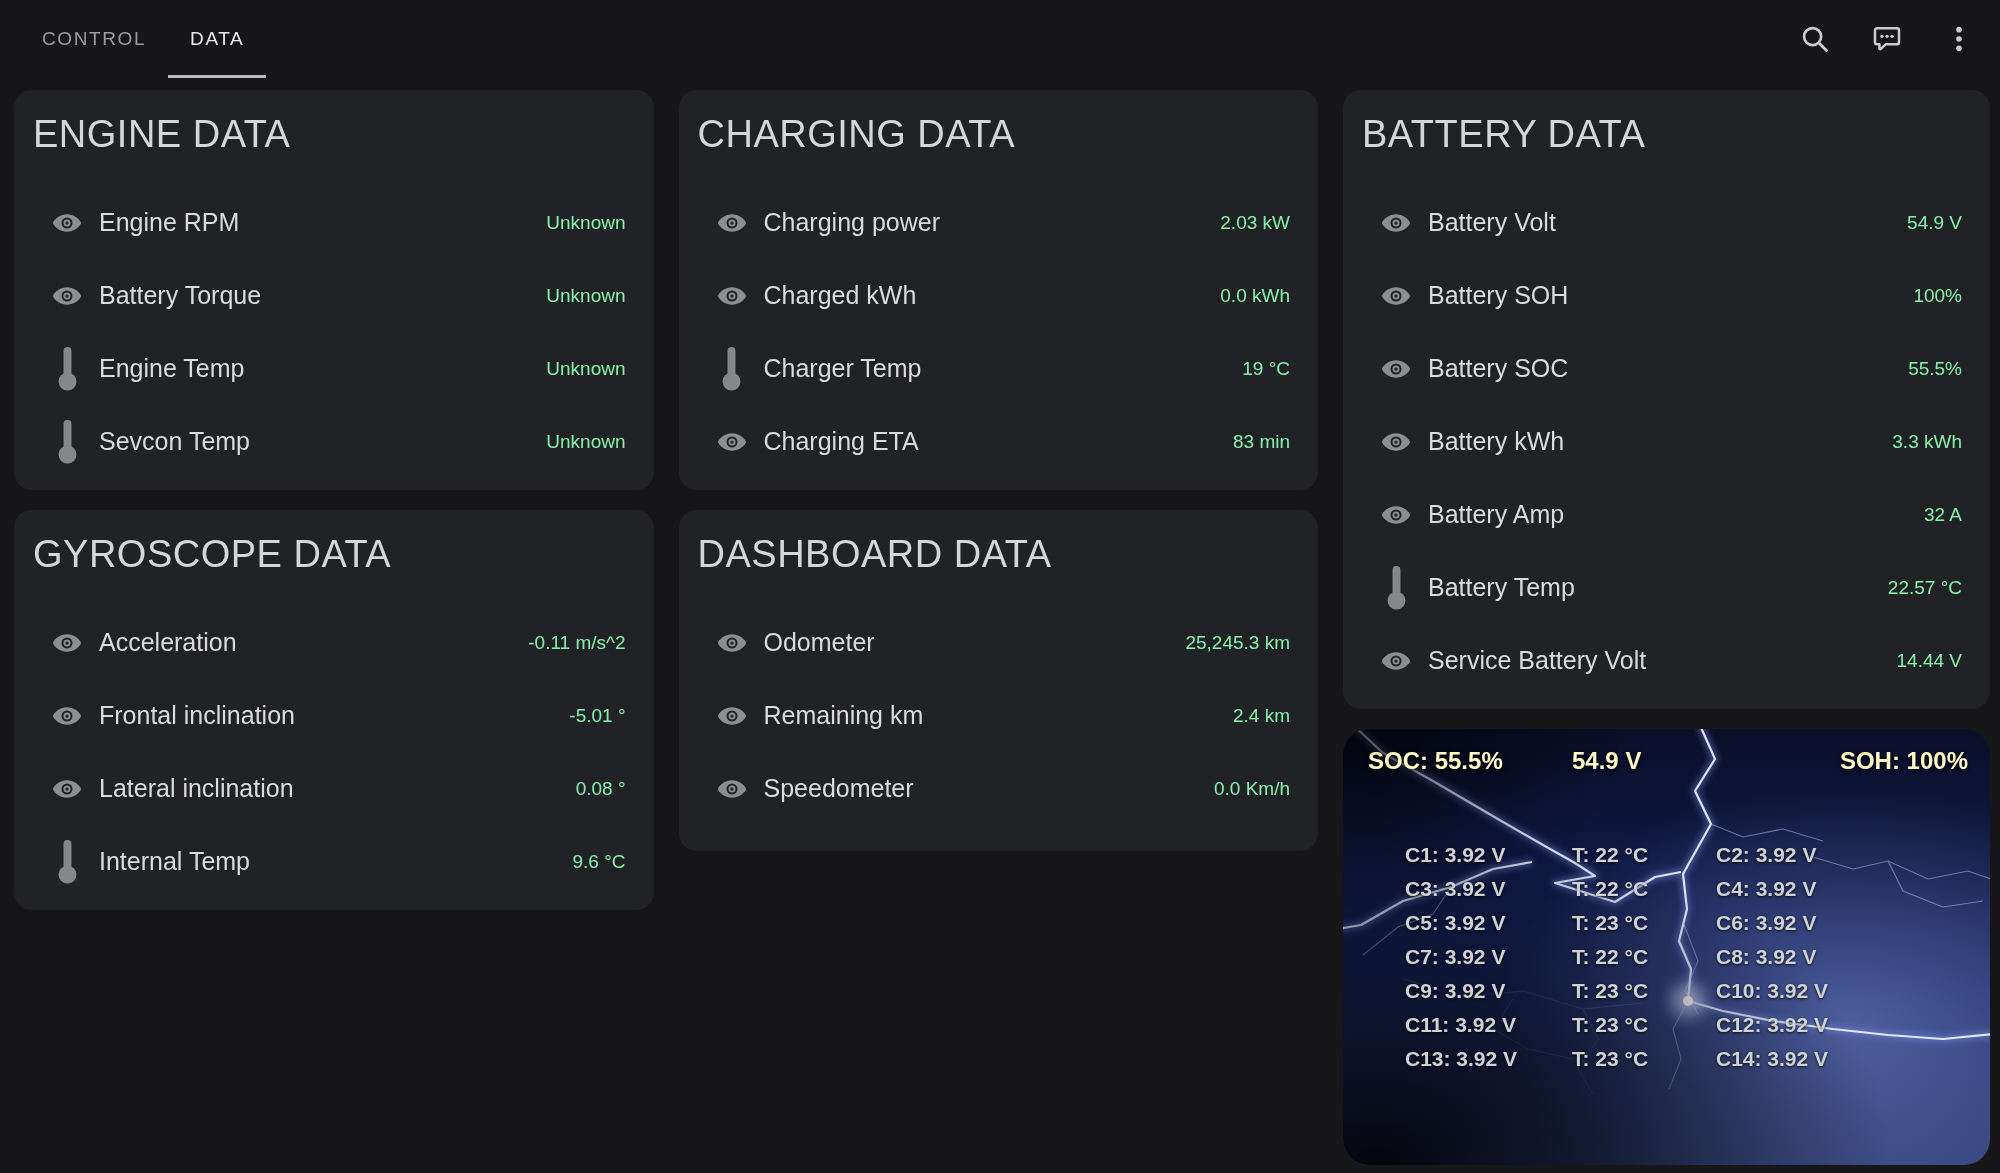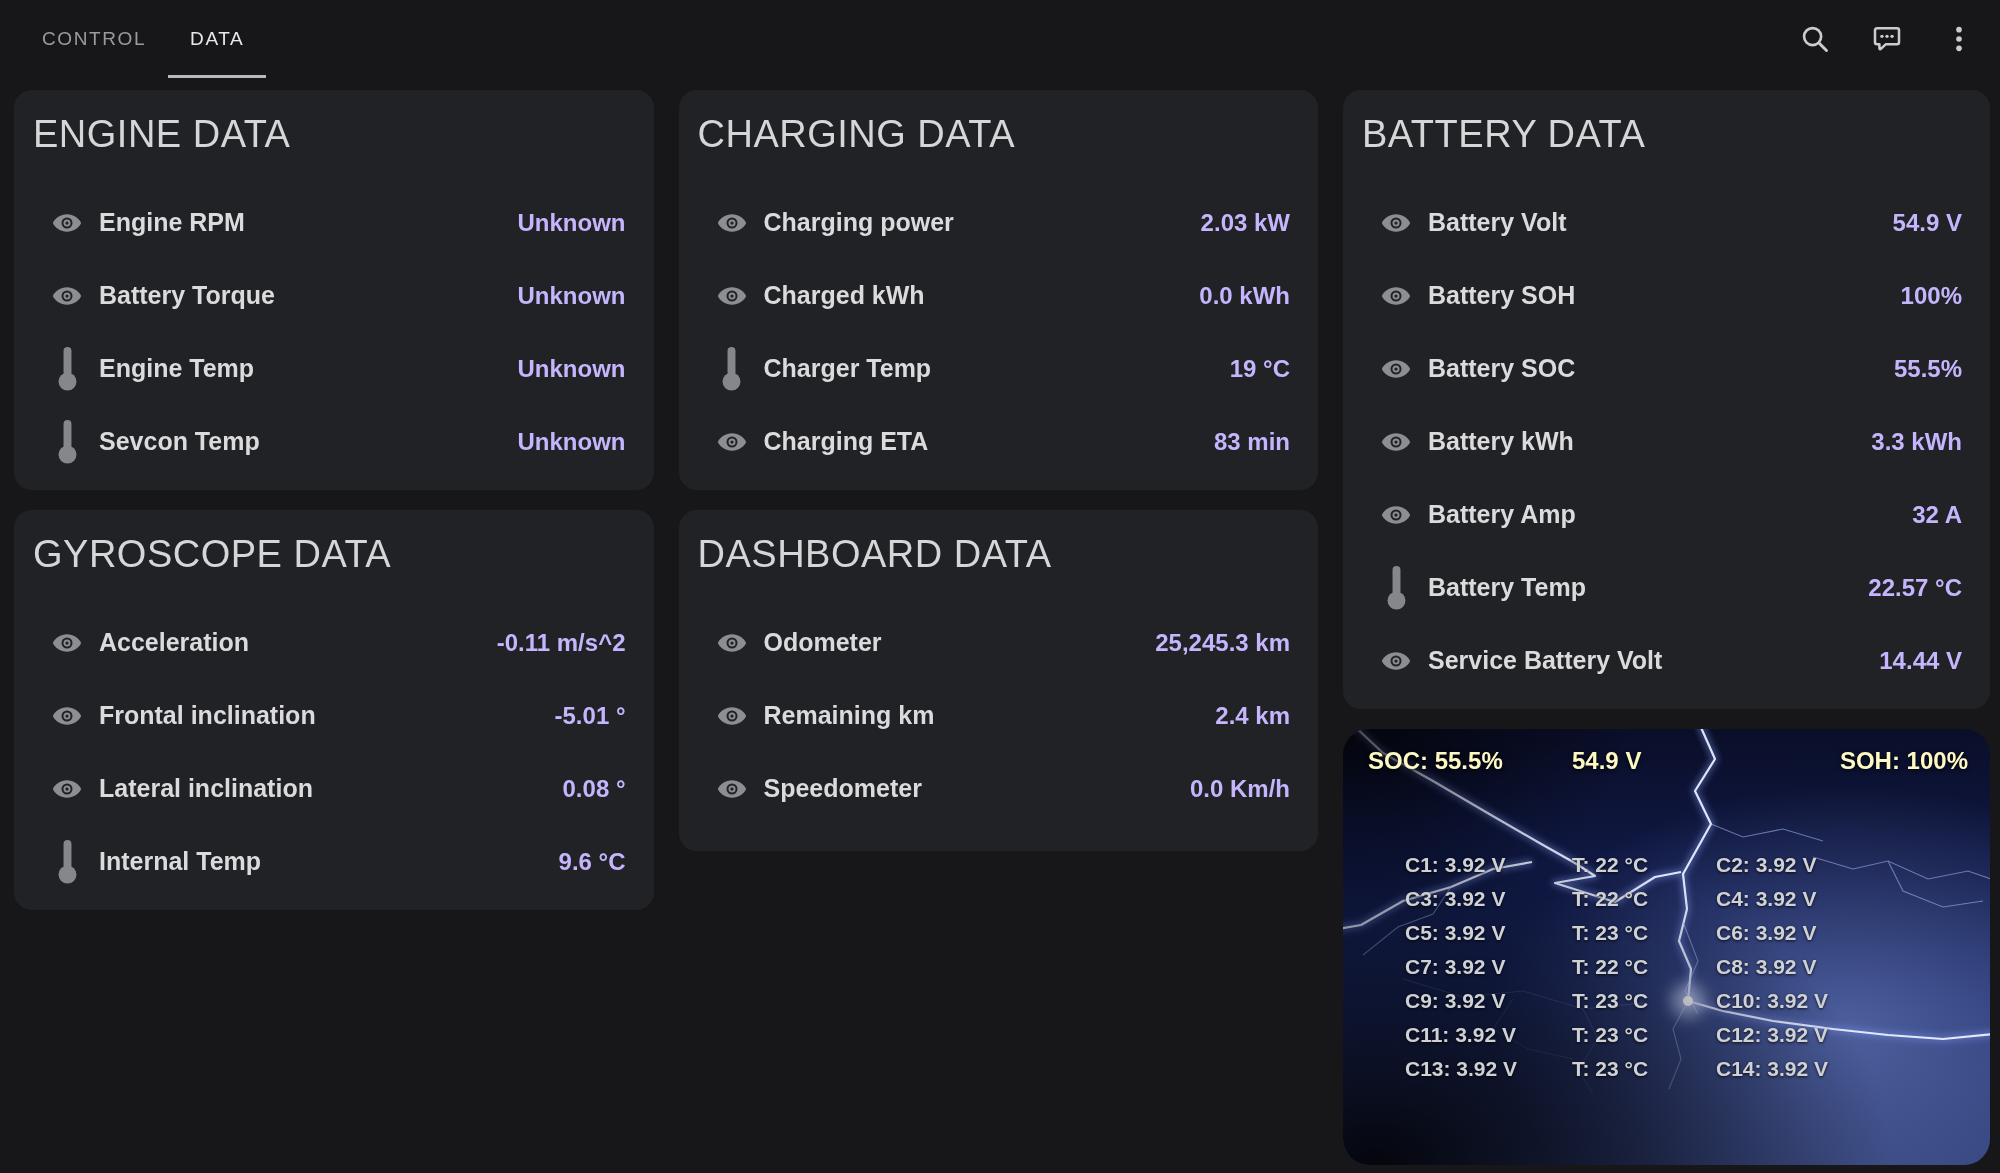--- a/index.html
+++ b/index.html
@@ -35,42 +35,42 @@
 
   
   .card {
     background:#212226; border-radius:18px; padding:22px 0 12px;
   }
   .card-title {
     font-size:38px; font-weight:400; color:#d5d6d8; letter-spacing:.5px;
     margin:0 0 30px 19px; line-height:44px;
   }
   .rows { }
-  .row { height:73px; display:flex; align-items:center; padding:0 28px 0 38px;font-weight:bold; }
+  .row { height:73px; display:flex; align-items:center; padding:0 28px 0 38px; }
   .row-icon { width:30px; display:flex; justify-content:center; align-items:center; flex:none; }
   .row-icon svg { display:block; }
   .row-label { margin-left:17px; font-size:25px; color:#dbdbdd; flex:1 1 auto; }
-  .row-value { font-size:24px; color:#c4b5fd; text-align:center; white-space:nowrap; }
+  .row-value { font-size:19px; color:#86efac; text-align:center; white-space:nowrap; }
   .card.pad-lg { padding-bottom:26px; }
 
   
   .panel {
     position:relative; width:647px; height:436px; border-radius:26px; overflow:hidden;
     background:#0d1335;
   }
   .panel-bg { position:absolute; inset:0; width:100%; height:100%; }
   .p-head { position:absolute; top:18px; left:0; right:0; height:30px; }
   .p-head span {
     position:absolute; font-size:24px; font-weight:700; color:#fef9c3;
     text-shadow:0 1px 4px rgba(0,0,0,.85); white-space:nowrap;
   }
   .p-soc { left:25px; }
   .p-volt { left:229px; }
   .p-soh { right:22px; }
-  .cells { position:absolute; top:119px; left:0; right:0; }
+  .cells { position:absolute; top:109px; left:0; right:0; }
   .cell-row { position:relative; height:34px; }
   .cell-row span {
     position:absolute; top:50%; transform:translateY(-50%);
     font-size:21px; font-weight:700; color:#cfd1d4;
     text-shadow:0 1px 3px rgba(0,0,0,.8); white-space:nowrap;
   }
   .c-left { left:62px; }
   .c-mid { left:229px; }
   .c-right { left:373px; }
 

